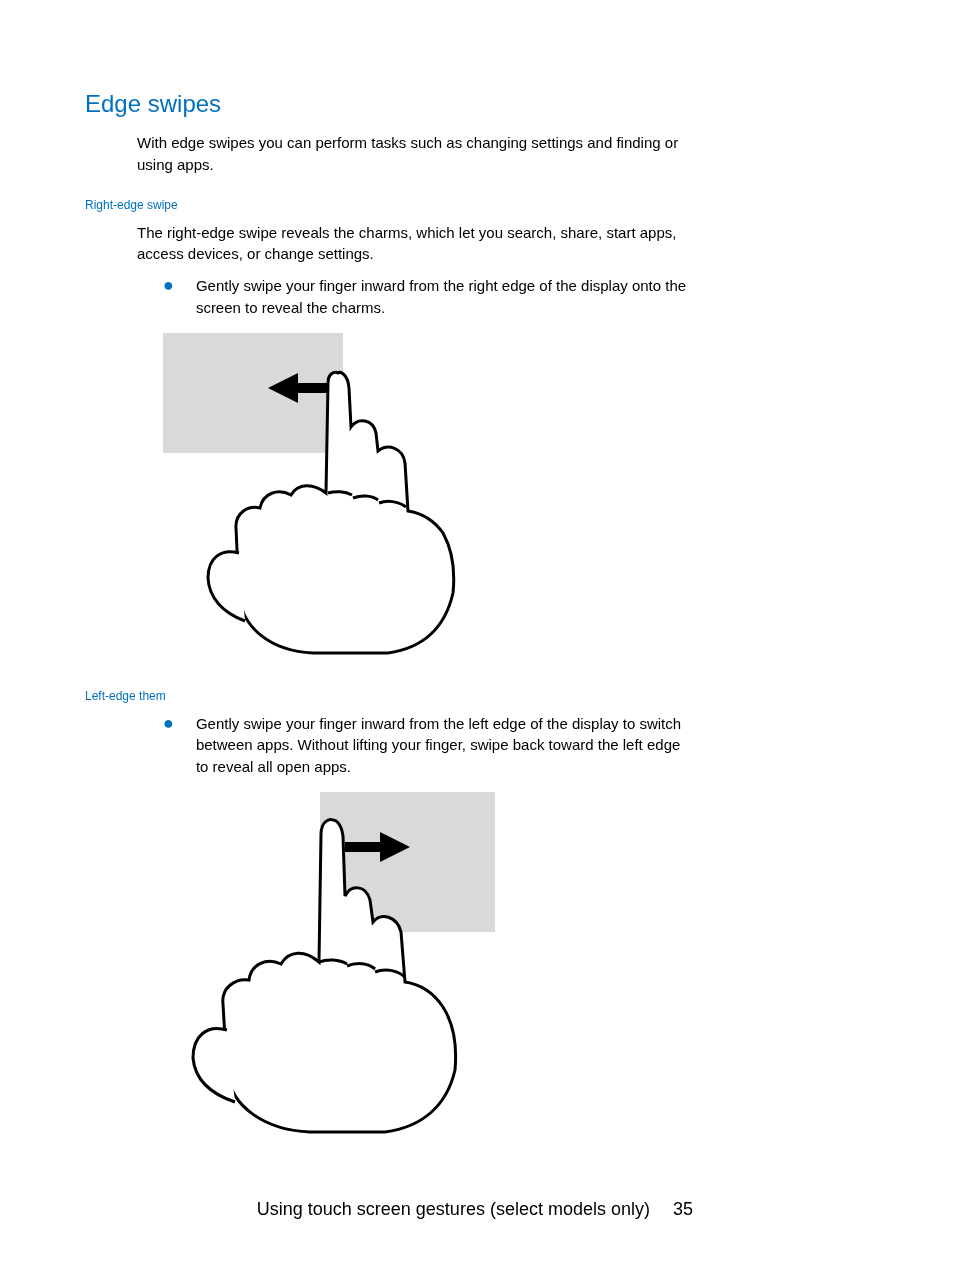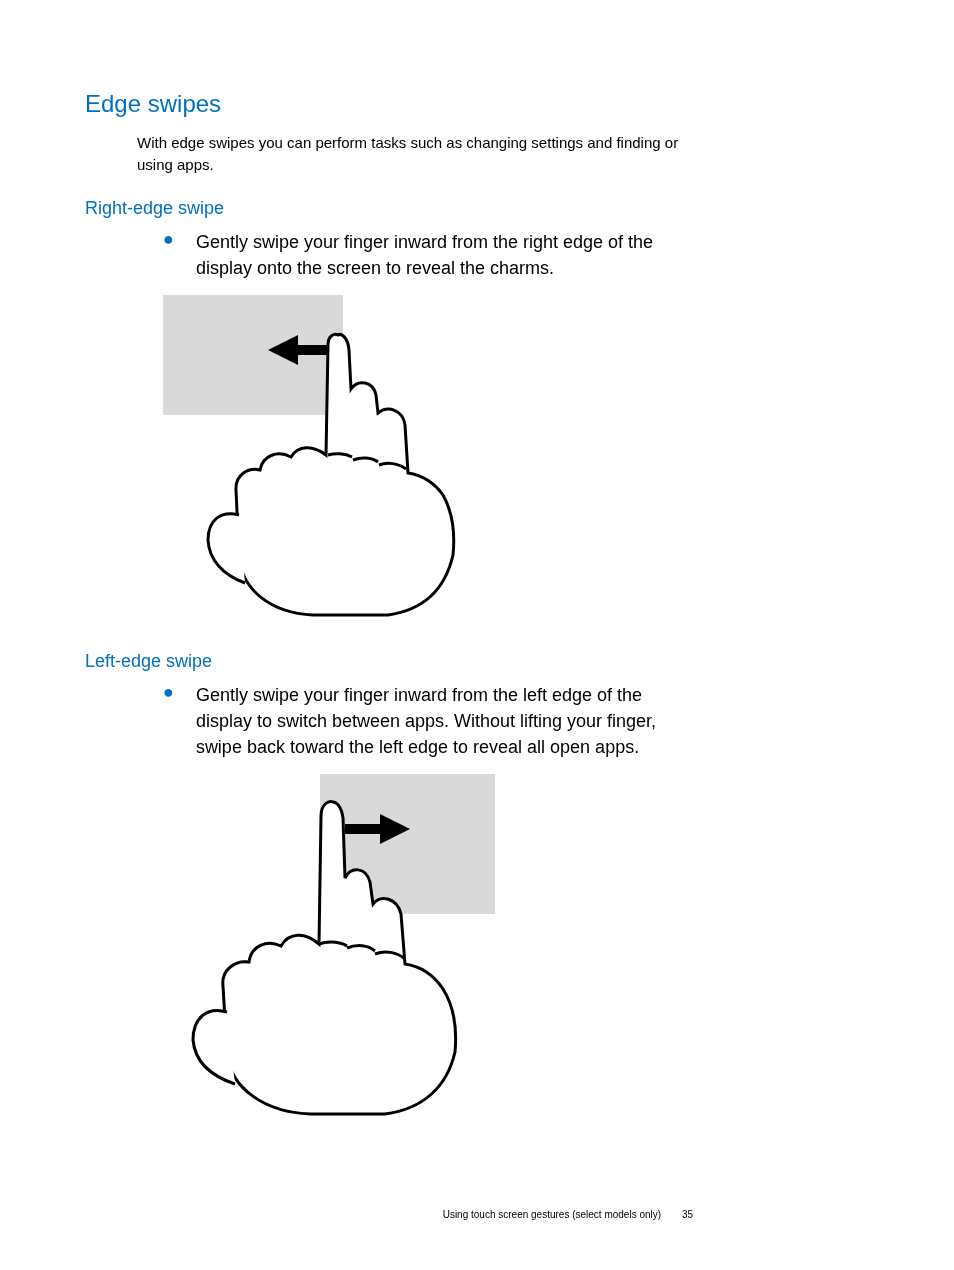--- a/index.html
+++ b/index.html
@@ -18,21 +18,21 @@
     position: relative;
   }
   h1.section-title {
     color: #0070c0;
     font-size: 24px;
     font-weight: normal;
     margin: 0 0 14px 0;
   }
   h2.subsection-title {
     color: #0070c0;
-    font-size: 18px;
+    font-size: 12px;
     font-weight: normal;
     margin: 22px 0 10px 0;
   }
   .body-text {
     font-size: 15px;
     line-height: 1.45;
     margin: 0 0 10px 52px;
     color: #000;
   }
   .bullet-row {
@@ -41,49 +41,50 @@
     margin: 8px 0 10px 78px;
   }
   .bullet-dot {
     color: #0070c0;
     font-size: 18px;
     line-height: 1.2;
     margin-right: 22px;
     flex-shrink: 0;
   }
   .bullet-text {
-    font-size: 18px;
+    font-size: 15px;
     line-height: 1.45;
     color: #000;
   }
   .illus-wrap {
     margin: 14px 0 14px 78px;
   }
   .footer {
     position: absolute;
     bottom: 50px;
     right: 85px;
-    font-size: 10px;
+    font-size: 18px;
     color: #000;
   }
   .footer .pg {
     margin-left: 18px;
   }
 </style>
 </head>
 <body>
 
 <div class="page">
 
   <h1 class="section-title">Edge swipes</h1>
 
   <p class="body-text">With edge swipes you can perform tasks such as changing settings and finding or using apps.</p>
 
   <h2 class="subsection-title">Right-edge swipe</h2>
 
+  <p class="body-text">The right-edge swipe reveals the charms, which let you search, share, start apps, access devices, or change settings.</p>
 
   <div class="bullet-row">
     <span class="bullet-dot">●</span>
     <span class="bullet-text">Gently swipe your finger inward from the right edge of the display onto the screen to reveal the charms.</span>
   </div>
 
   <div class="illus-wrap">
     <svg width="300" height="330" viewBox="0 0 300 330">
 
       <rect x="0" y="0" width="180" height="120" fill="#d9d9d9"></rect>
@@ -115,21 +116,21 @@
         <path d="M 190 165 C 198 162, 208 162, 215 167" fill="none"></path>
         <path d="M 216 170 C 224 167, 235 168, 243 174" fill="none"></path>
 
         <path d="M 76 220
                  C 58 215, 45 225, 45 245
                  C 46 265, 60 280, 82 288" fill="#fff"></path>
       </g>
     </svg>
   </div>
 
-  <h2 class="subsection-title">Left-edge swipe</h2>
+  <h2 class="subsection-title">Left-edge them</h2>
 
 
   <div class="bullet-row">
     <span class="bullet-dot">●</span>
     <span class="bullet-text">Gently swipe your finger inward from the left edge of the display to switch between apps. Without lifting your finger, swipe back toward the left edge to reveal all open apps.</span>
   </div>
 
   <div class="illus-wrap" style="margin-left:100px;">
     <svg width="310" height="350" viewBox="0 0 310 350">
 

